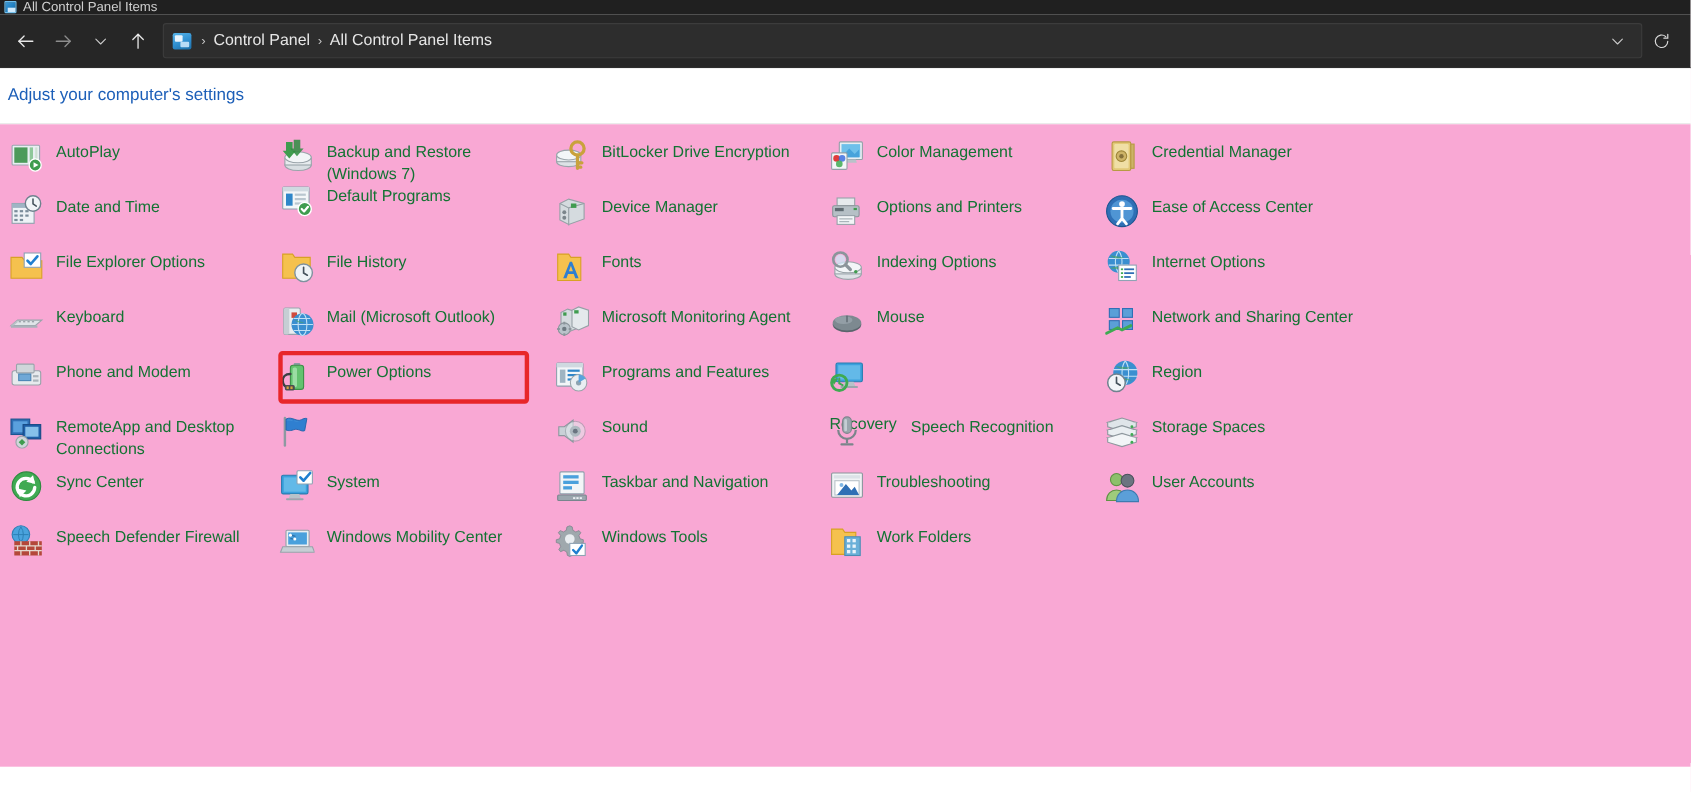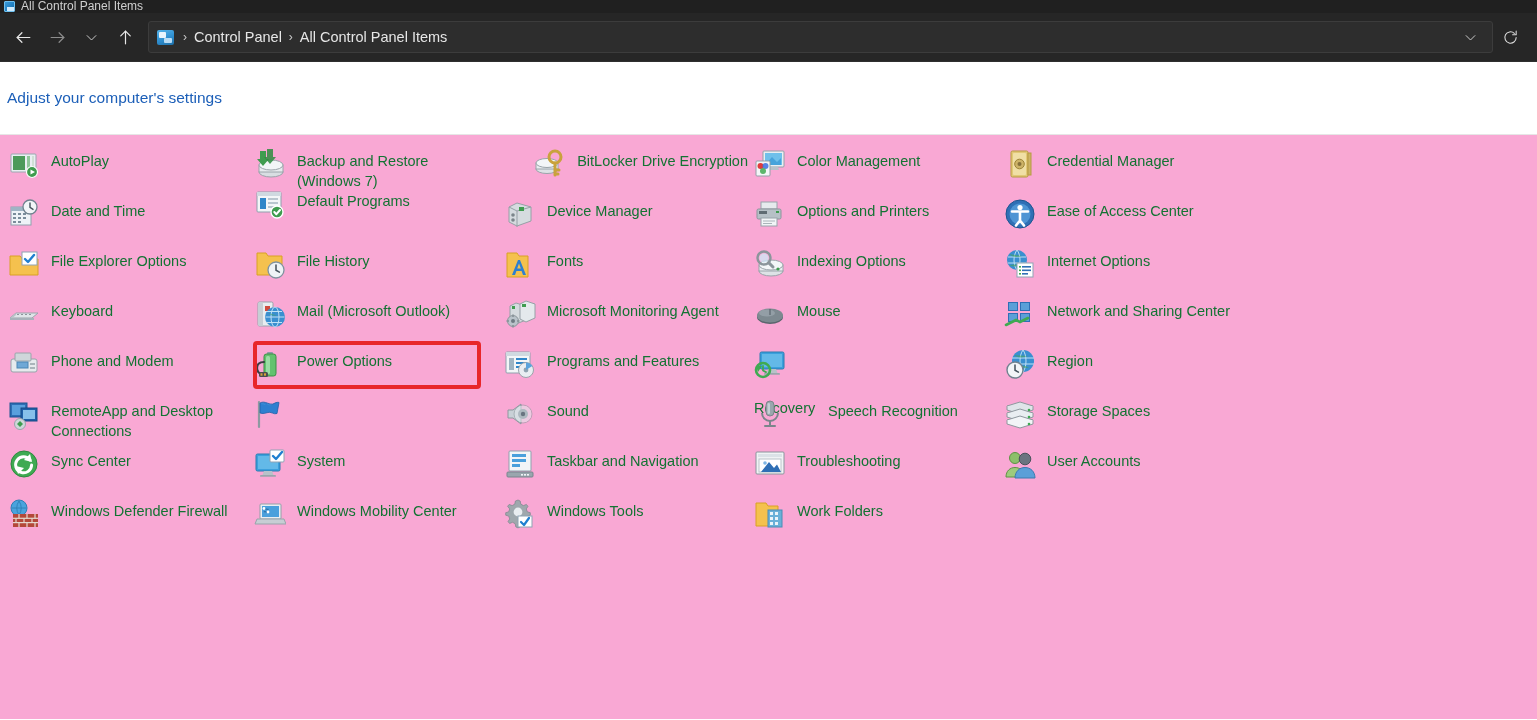--- a/index.html
+++ b/index.html
@@ -117,21 +117,21 @@
     gap: 2px;
   }
   .addr-btn {
     width: 28px; height: 28px;
     display: flex; align-items: center; justify-content: center;
     flex: none;
   }
 
   
   .heading-band {
-    height: 73px;
+    height: 51px;
     background: #ffffff;
     display: flex;
     align-items: center;
     padding-left: 7px;
     border-bottom: 1px solid #e6e6e6;
   }
   .heading-link {
     color: #1c5fb8;
     font-size: 15.5px;
     cursor: default;
@@ -362,21 +362,21 @@
                 <line x1="8" y1="20.3" x2="8" y2="24.6"></line>
                 <line x1="16" y1="20.3" x2="16" y2="24.6"></line>
                 <line x1="24" y1="20.3" x2="24" y2="24.6"></line>
                 <line x1="11" y1="24.6" x2="11" y2="29"></line>
                 <line x1="19" y1="24.6" x2="19" y2="29"></line>
                 <line x1="27" y1="24.6" x2="27" y2="29"></line>
               </g>
             </g>
           </svg>
         </span>
-        <span class="label">Windows Defender Firewall</span>
+        <span class="label">Speech Defender Firewall</span>
       </div>
       <div class="cp-item" style="left: 246px; top: 0px;">
         <span class="ico">
           <svg viewBox="0 0 32 32">
             <ellipse cx="17" cy="24" rx="12" ry="5" fill="#d8dee2" stroke="#9aa4aa"></ellipse>
             <rect x="5" y="17" width="24" height="7" fill="#e7ebee" stroke="#9aa4aa"></rect>
             <ellipse cx="17" cy="17" rx="12" ry="5" fill="#f2f5f7" stroke="#9aa4aa"></ellipse>
             <polygon points="6,3 12,3 12,11 15,11 9,18 3,11 6,11" fill="#3f9c4f"></polygon>
             <polygon points="16,16 22,9 19,9 19,1 13,1 13,9 10,9" fill="#2e8c3f" opacity="0.85"></polygon>
           </svg>
@@ -467,21 +467,21 @@
             <g stroke="#2a6fa8" stroke-width="1.2" fill="none">
               <path d="M10 11c1.5-1.5 3 1.5 4.5 0"></path>
               <path d="M10 14c1.5-1.5 3 1.5 4.5 0"></path>
             </g>
             <circle cx="10" cy="10.5" r="1.4" fill="#fff"></circle>
             <circle cx="14" cy="14" r="1.4" fill="#fff"></circle>
           </svg>
         </span>
         <span class="label">Windows Mobility Center</span>
       </div>
-      <div class="cp-item" style="left: 496px; top: 0px; justify-content: flex-end;">
+      <div class="cp-item" style="left: 496px; top: 0px;">
         <span class="ico">
           <svg viewBox="0 0 32 32">
             <ellipse cx="13" cy="21" rx="11" ry="4.5" fill="#dde2e6" stroke="#9aa4aa"></ellipse>
             <rect x="2" y="15" width="22" height="6" fill="#eaeef1" stroke="#9aa4aa"></rect>
             <ellipse cx="13" cy="15" rx="11" ry="4.5" fill="#f3f6f8" stroke="#9aa4aa"></ellipse>
             <circle cx="21" cy="9" r="6" fill="none" stroke="#c9a23c" stroke-width="3"></circle>
             <path d="M21 15v12M21 22h4M21 26h3" stroke="#c9a23c" stroke-width="3" stroke-linecap="round" fill="none"></path>
           </svg>
         </span>
         <span class="label">BitLocker Drive Encryption</span>

